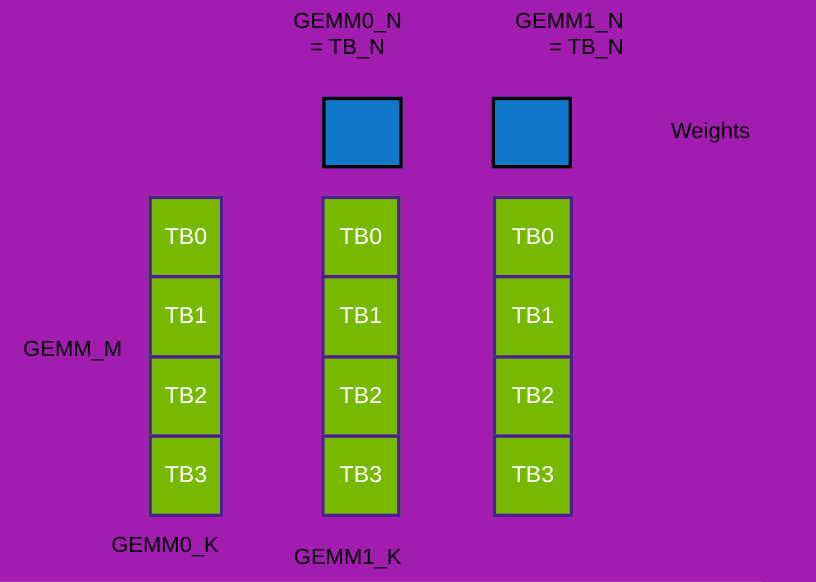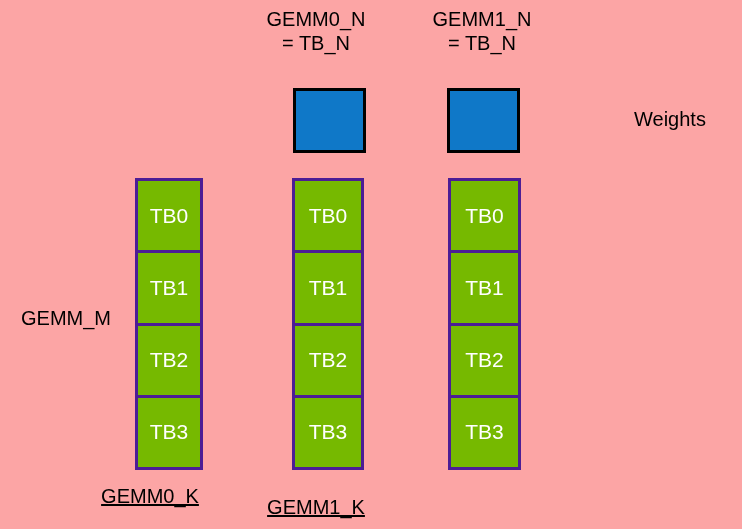--- a/index.html
+++ b/index.html
@@ -5,35 +5,35 @@
   html, body {
     margin: 0;
     padding: 0;
     background: #ffffff;
     font-family: "Liberation Sans", sans-serif;
   }
   .canvas {
     position: relative;
     width: 742px;
     height: 529px;
-    background: #fca5a5;
+    background: #a21caf;
     overflow: hidden;
     color: #000;
   }
   .hdr {
     position: absolute;
     width: 170px;
     top: 7px;
     text-align: center;
     font-size: 20px;
     line-height: 24px;
     color: #000000;
   }
   .hdr-0 { left: 231px; }
-  .hdr-1 { left: 397px; }
+  .hdr-1 { left: 397px; text-align: right; }
   .wblock {
     position: absolute;
     top: 88px;
     width: 73px;
     height: 65px;
     box-sizing: border-box;
     background: #0f78c8;
     border: 3px solid #000000;
   }
   .wblock-0 { left: 293px; }
@@ -60,31 +60,30 @@
     font-size: 21px;
   }
   .cell + .cell { margin-top: -3px; }
   .side-lbl {
     position: absolute;
     font-size: 20px;
     color: #000000;
     white-space: nowrap;
   }
   .lbl-gemm-m   { left: 21px;  top: 307px; text-align: right; }
-  .lbl-weights  { left: 610px; top: 108px; margin-left: 24px; }
+  .lbl-weights  { left: 610px; top: 108px; }
   .lbl-activ    { left: 604px; top: 296px; }
   .bottom-lbl {
     position: absolute;
     top: 485px;
     width: 160px;
     text-align: center;
     font-size: 20px;
     color: #000000;
     white-space: nowrap;
-    text-decoration: underline;
   }
   .blbl-0 { left: 70px; }
   .blbl-1 { left: 236px; margin-top: 11px; }
 </style>
 </head>
 <body>
 
 <div class="canvas">
 
   <div class="hdr hdr-0">

